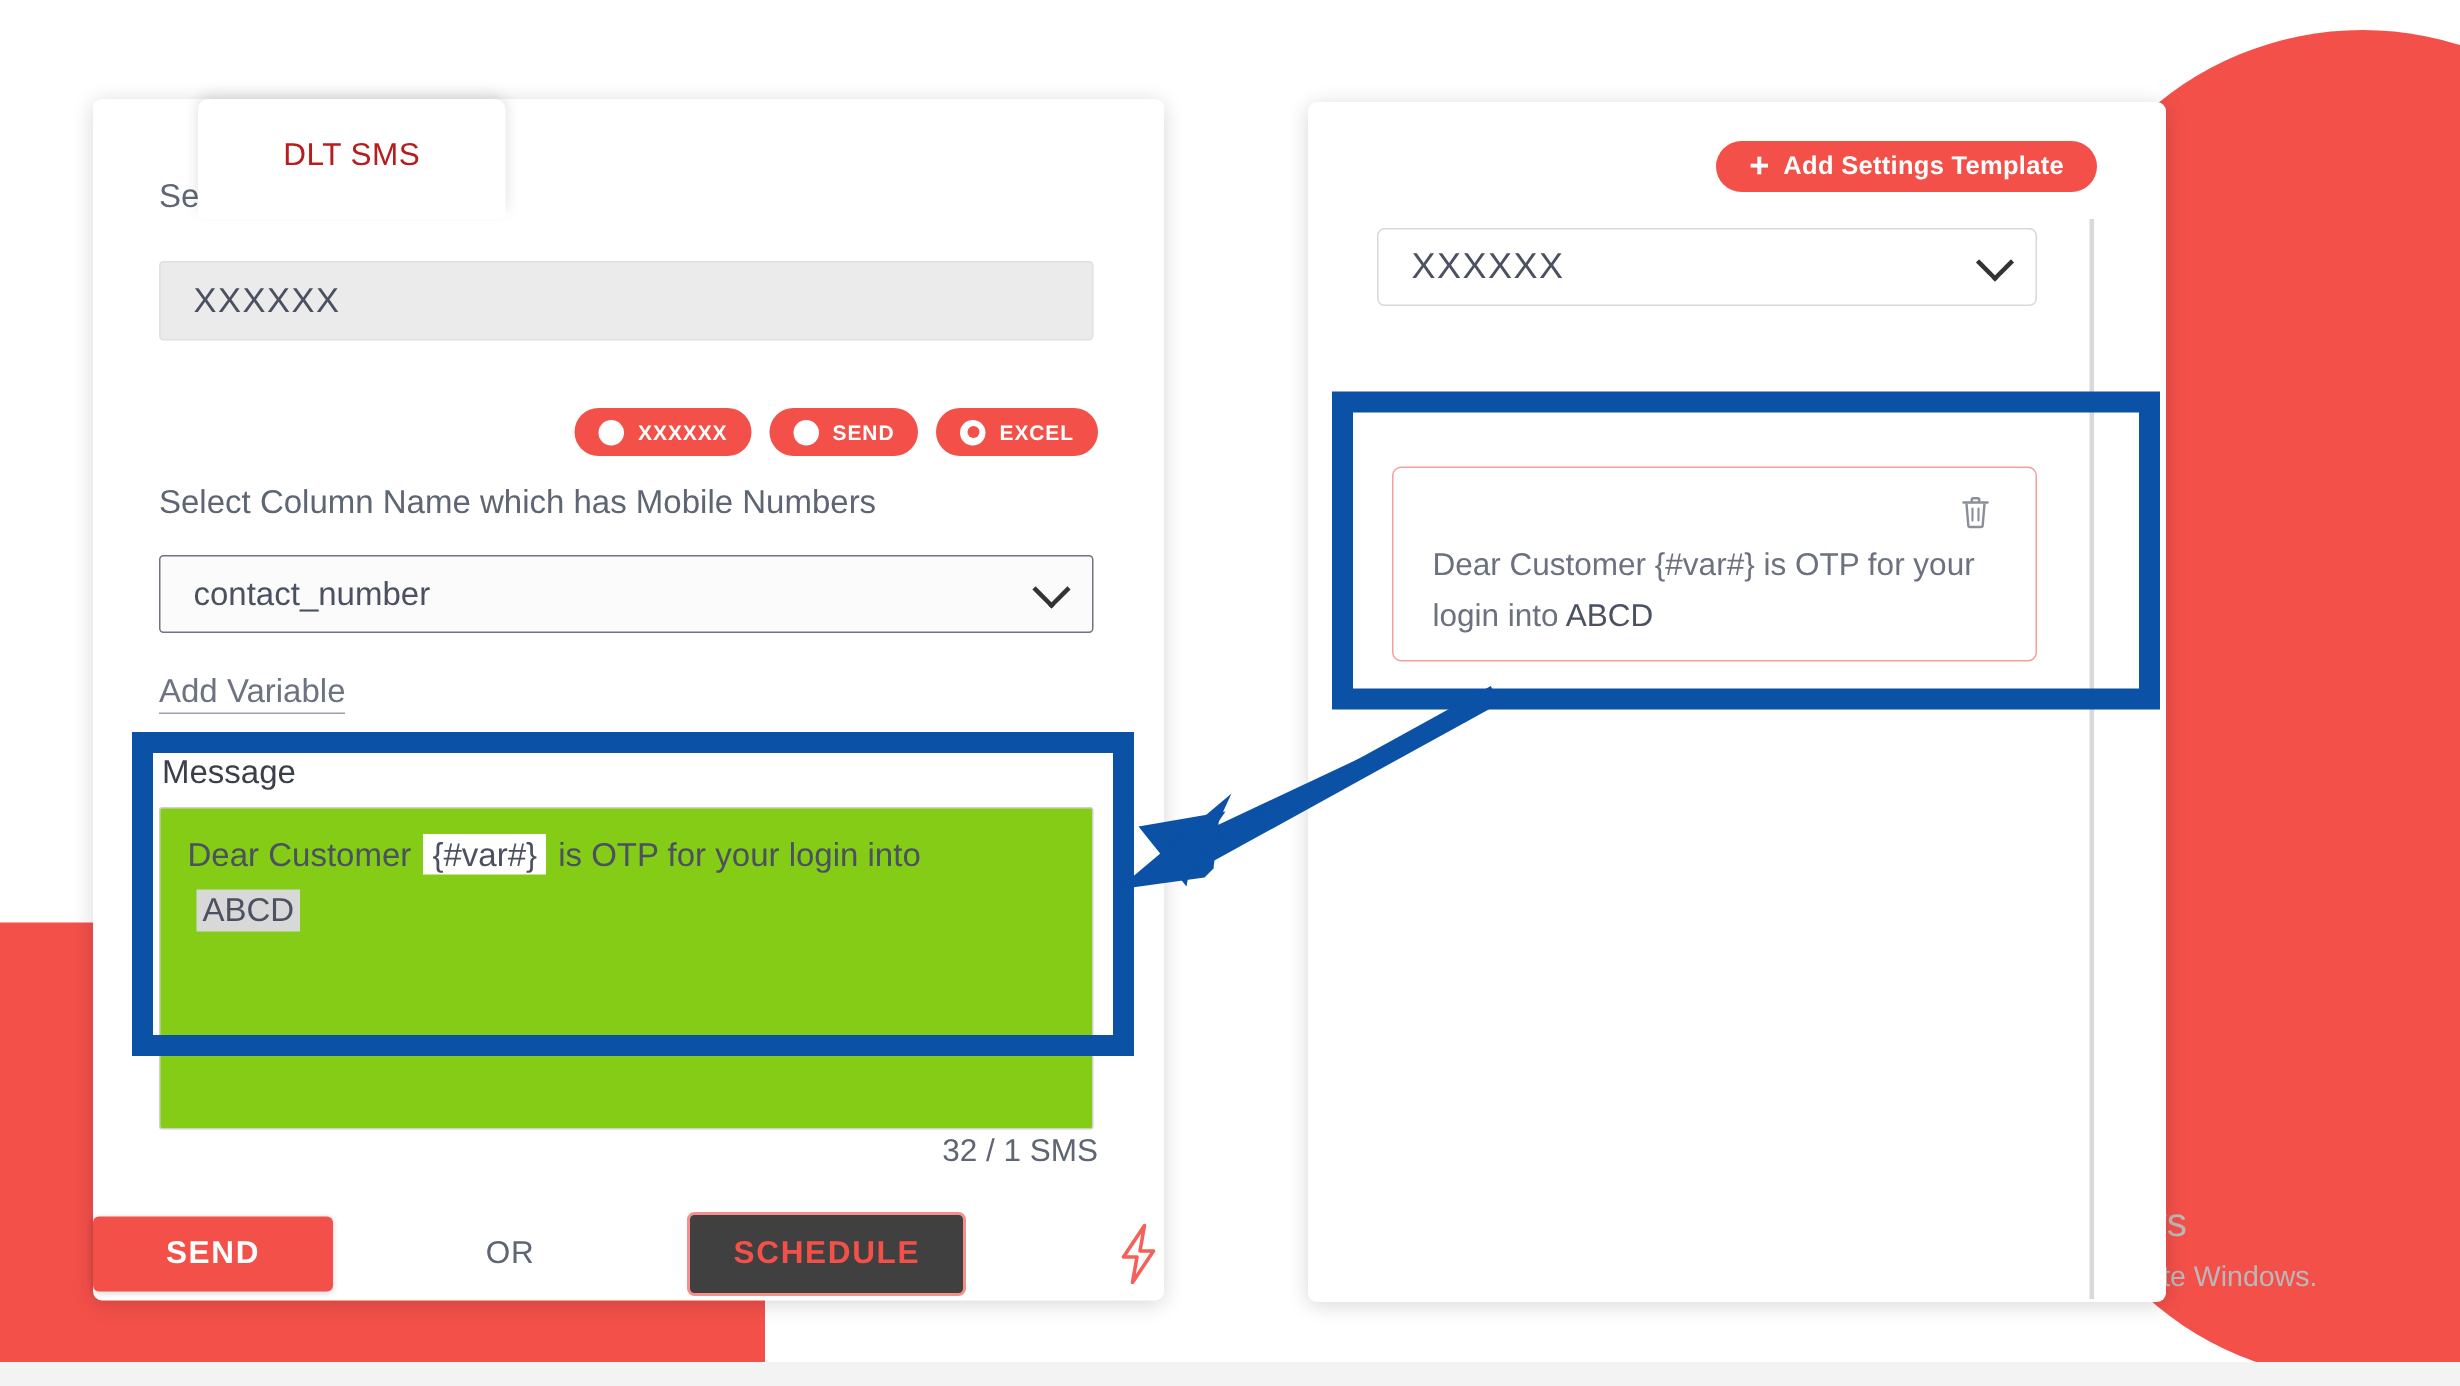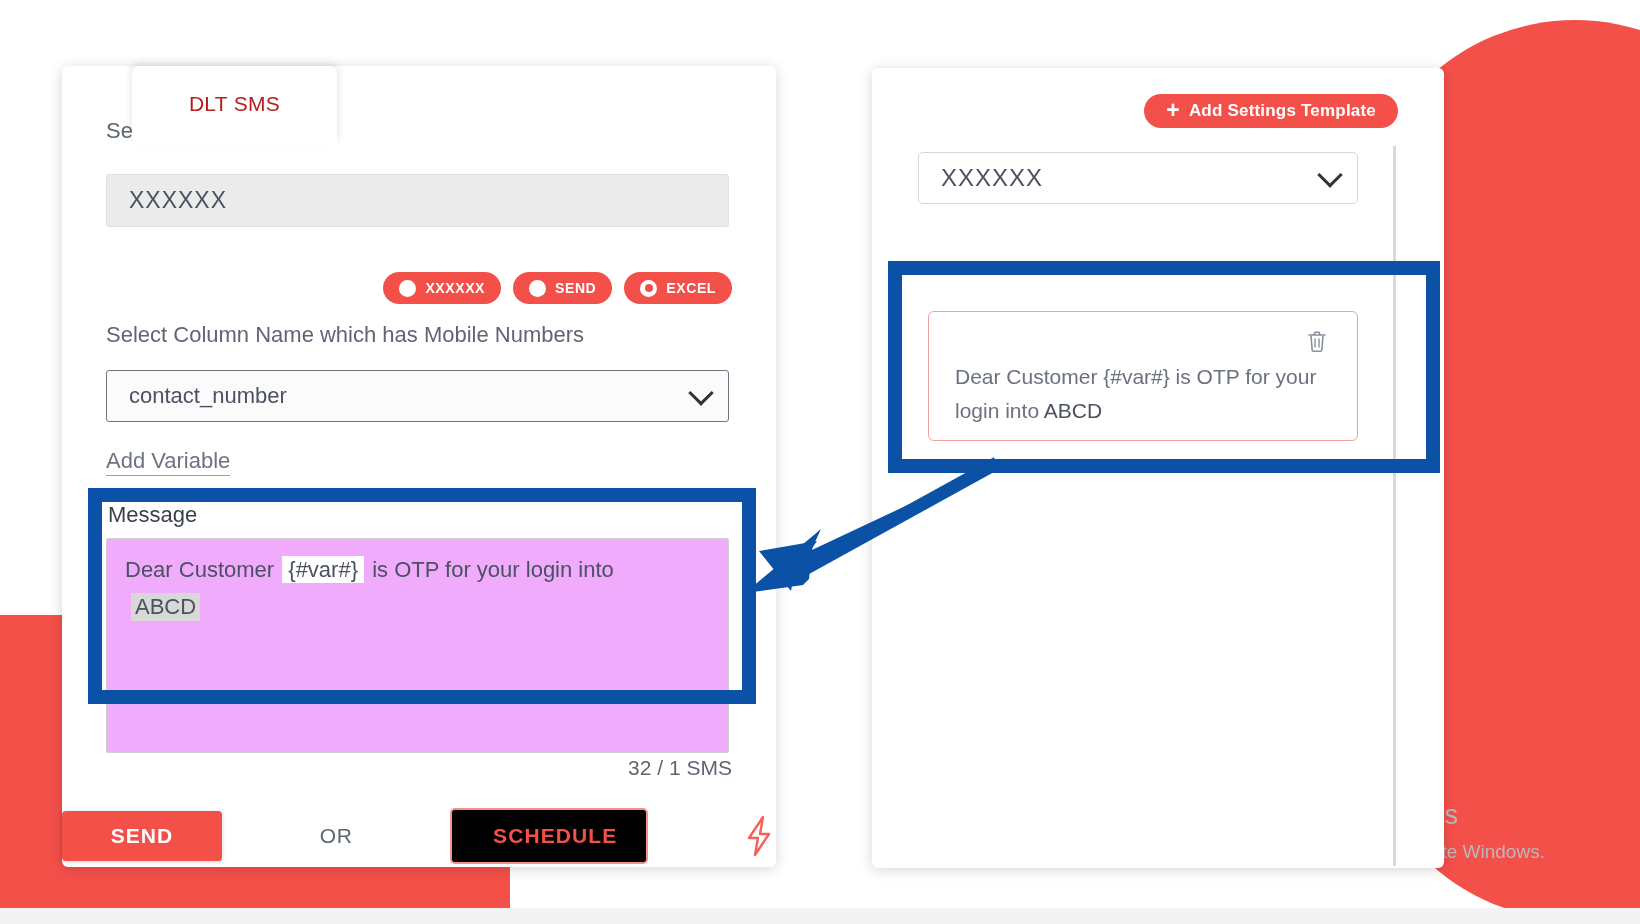--- a/index.html
+++ b/index.html
@@ -108,21 +108,21 @@
     font-size:22px;color:#6d7381;border-bottom:1px solid #9aa0ab;padding-bottom:1px;
     cursor:pointer;
   }
 
   #message-label{
     position:absolute;left:46px;top:436px;font-size:22px;color:#3a3f4a;
   }
 
   #message-box{
     position:absolute;left:44px;top:472px;width:623px;height:215px;
-    background:#f0abfc;border:1px solid #cfcfcf;border-radius:2px;
+    background:#84cc16;border:1px solid #cfcfcf;border-radius:2px;
     box-sizing:border-box;overflow:hidden;
   }
   #message-text{
     position:absolute;left:18px;top:12px;right:4px;
     font-size:22px;color:#4b5160;line-height:1.72;white-space:nowrap;
   }
   .var-chip{
     background:#ffffff;padding:1px 6px;margin:0 2px;
   }
   #message-line2{
@@ -139,23 +139,23 @@
     display:flex;align-items:center;justify-content:space-between;gap:0;
   }
   #send-button{
     width:160px;height:50px;background:#f4504a;border-radius:4px;color:#ffffff;
     display:flex;align-items:center;justify-content:center;
     font-size:21px;font-weight:bold;letter-spacing:1.1px;cursor:pointer;
     box-shadow:0 1px 4px rgba(0,0,0,.18);
   }
   #or-text{font-size:21px;color:#5e6573;margin:0 26px;letter-spacing:.6px;}
   #schedule-button{
-    width:182px;height:52px;background:#000000;border:2px solid #f4908c;border-radius:5px;
+    width:182px;height:52px;background:#404040;border:2px solid #f4908c;border-radius:5px;
     color:#f4504a;display:flex;align-items:center;justify-content:center;
-    font-size:21px;font-weight:bold;letter-spacing:1.1px;cursor:pointer;padding-left:12px;
+    font-size:21px;font-weight:bold;letter-spacing:1.1px;cursor:pointer;
   }
   #bolt-icon{margin-left:22px;display:flex;align-items:center;cursor:pointer;}
 
   
   #right-card{
     position:absolute;left:872px;top:68px;width:572px;height:800px;
     background:#ffffff;border-radius:6px;
     box-shadow:0 2px 14px rgba(0,0,0,.16);
     z-index:5;
   }

